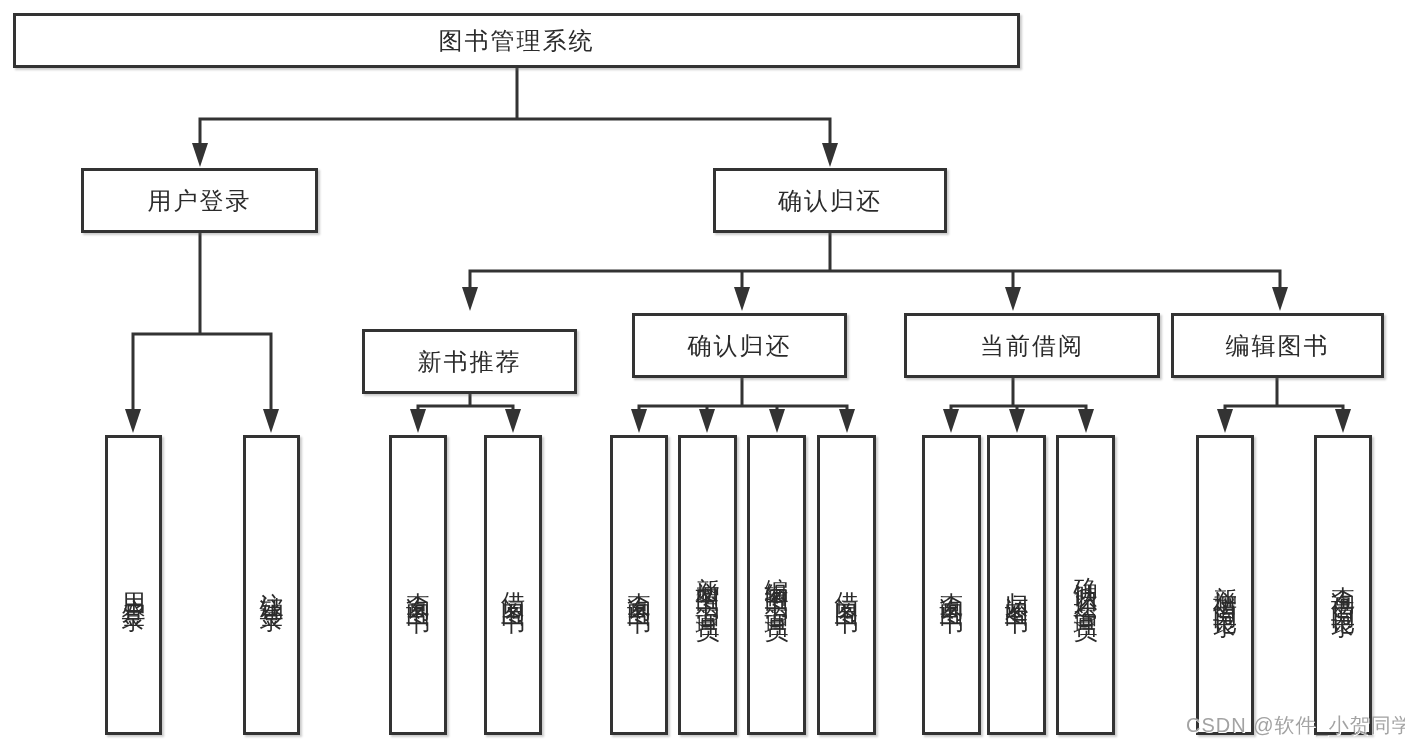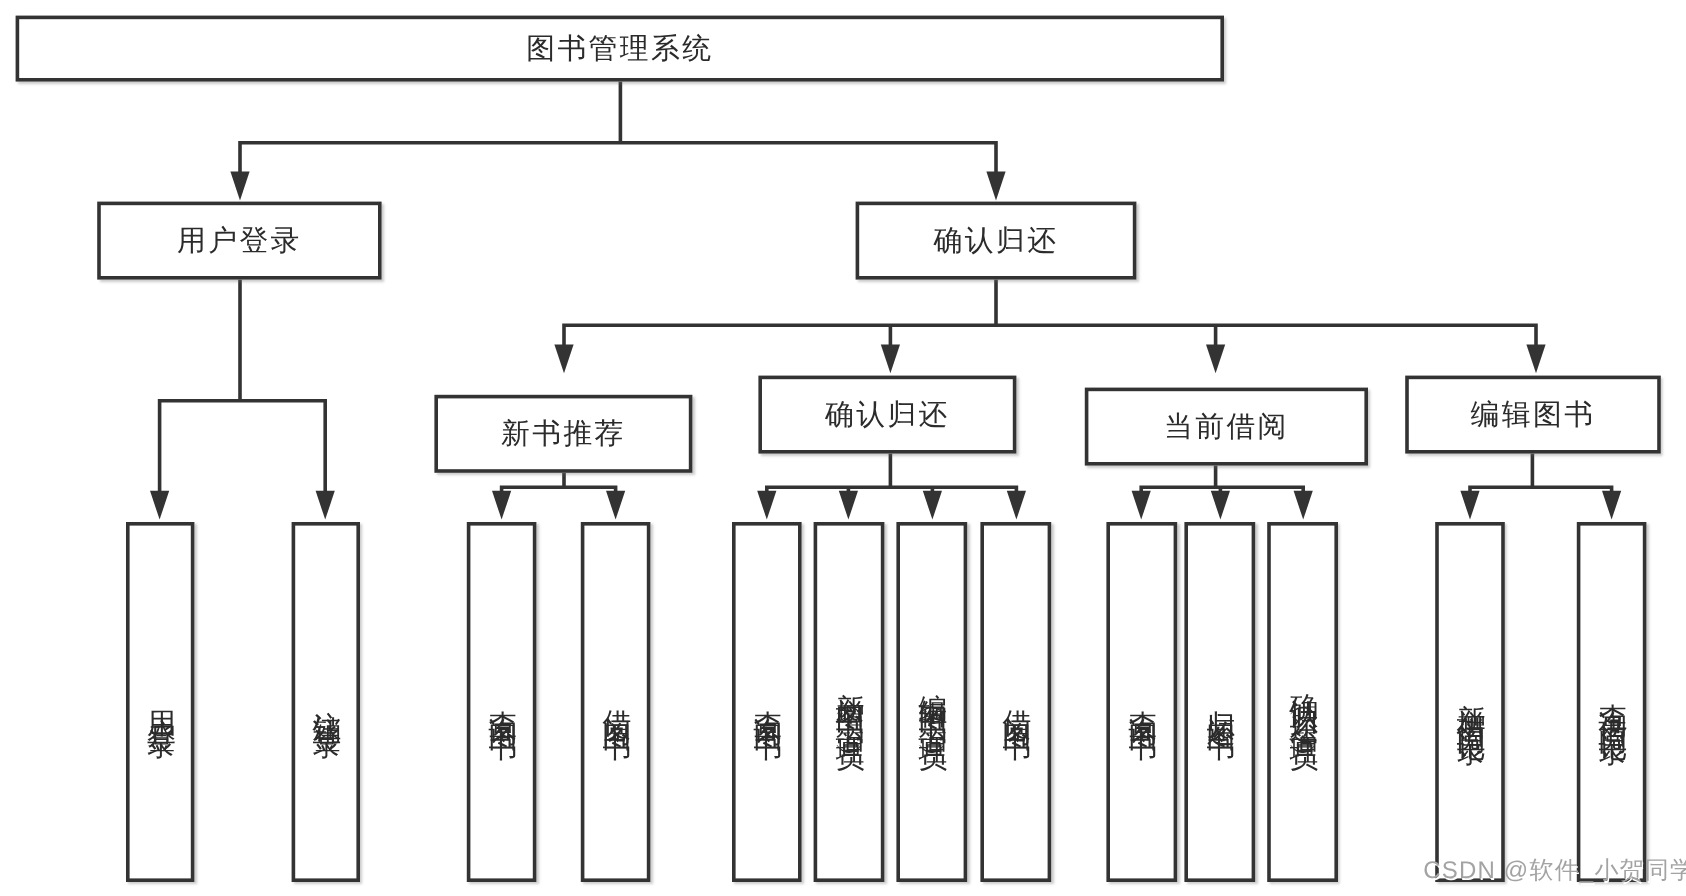--- a/index.html
+++ b/index.html
@@ -104,21 +104,21 @@
   <div class="node" style="left:713px;top:168px;width:234px;height:65px">
     <span class="label">确认归还</span>
   </div>
 
   <div class="node" style="left:362px;top:329px;width:215px;height:65px">
     <span class="label">新书推荐</span>
   </div>
   <div class="node" style="left:632px;top:313px;width:215px;height:65px">
     <span class="label">确认归还</span>
   </div>
-  <div class="node" style="left:904px;top:323px;width:236px;height:65px">
+  <div class="node" style="left:904px;top:313px;width:256px;height:65px">
     <span class="label">当前借阅</span>
   </div>
   <div class="node" style="left:1171px;top:313px;width:213px;height:65px">
     <span class="label">编辑图书</span>
   </div>
 
   <div class="node v" style="left:105px;width:57px">
     <span class="vlabel">用户登录</span>
   </div>
   <div class="node v" style="left:243px;width:57px">

